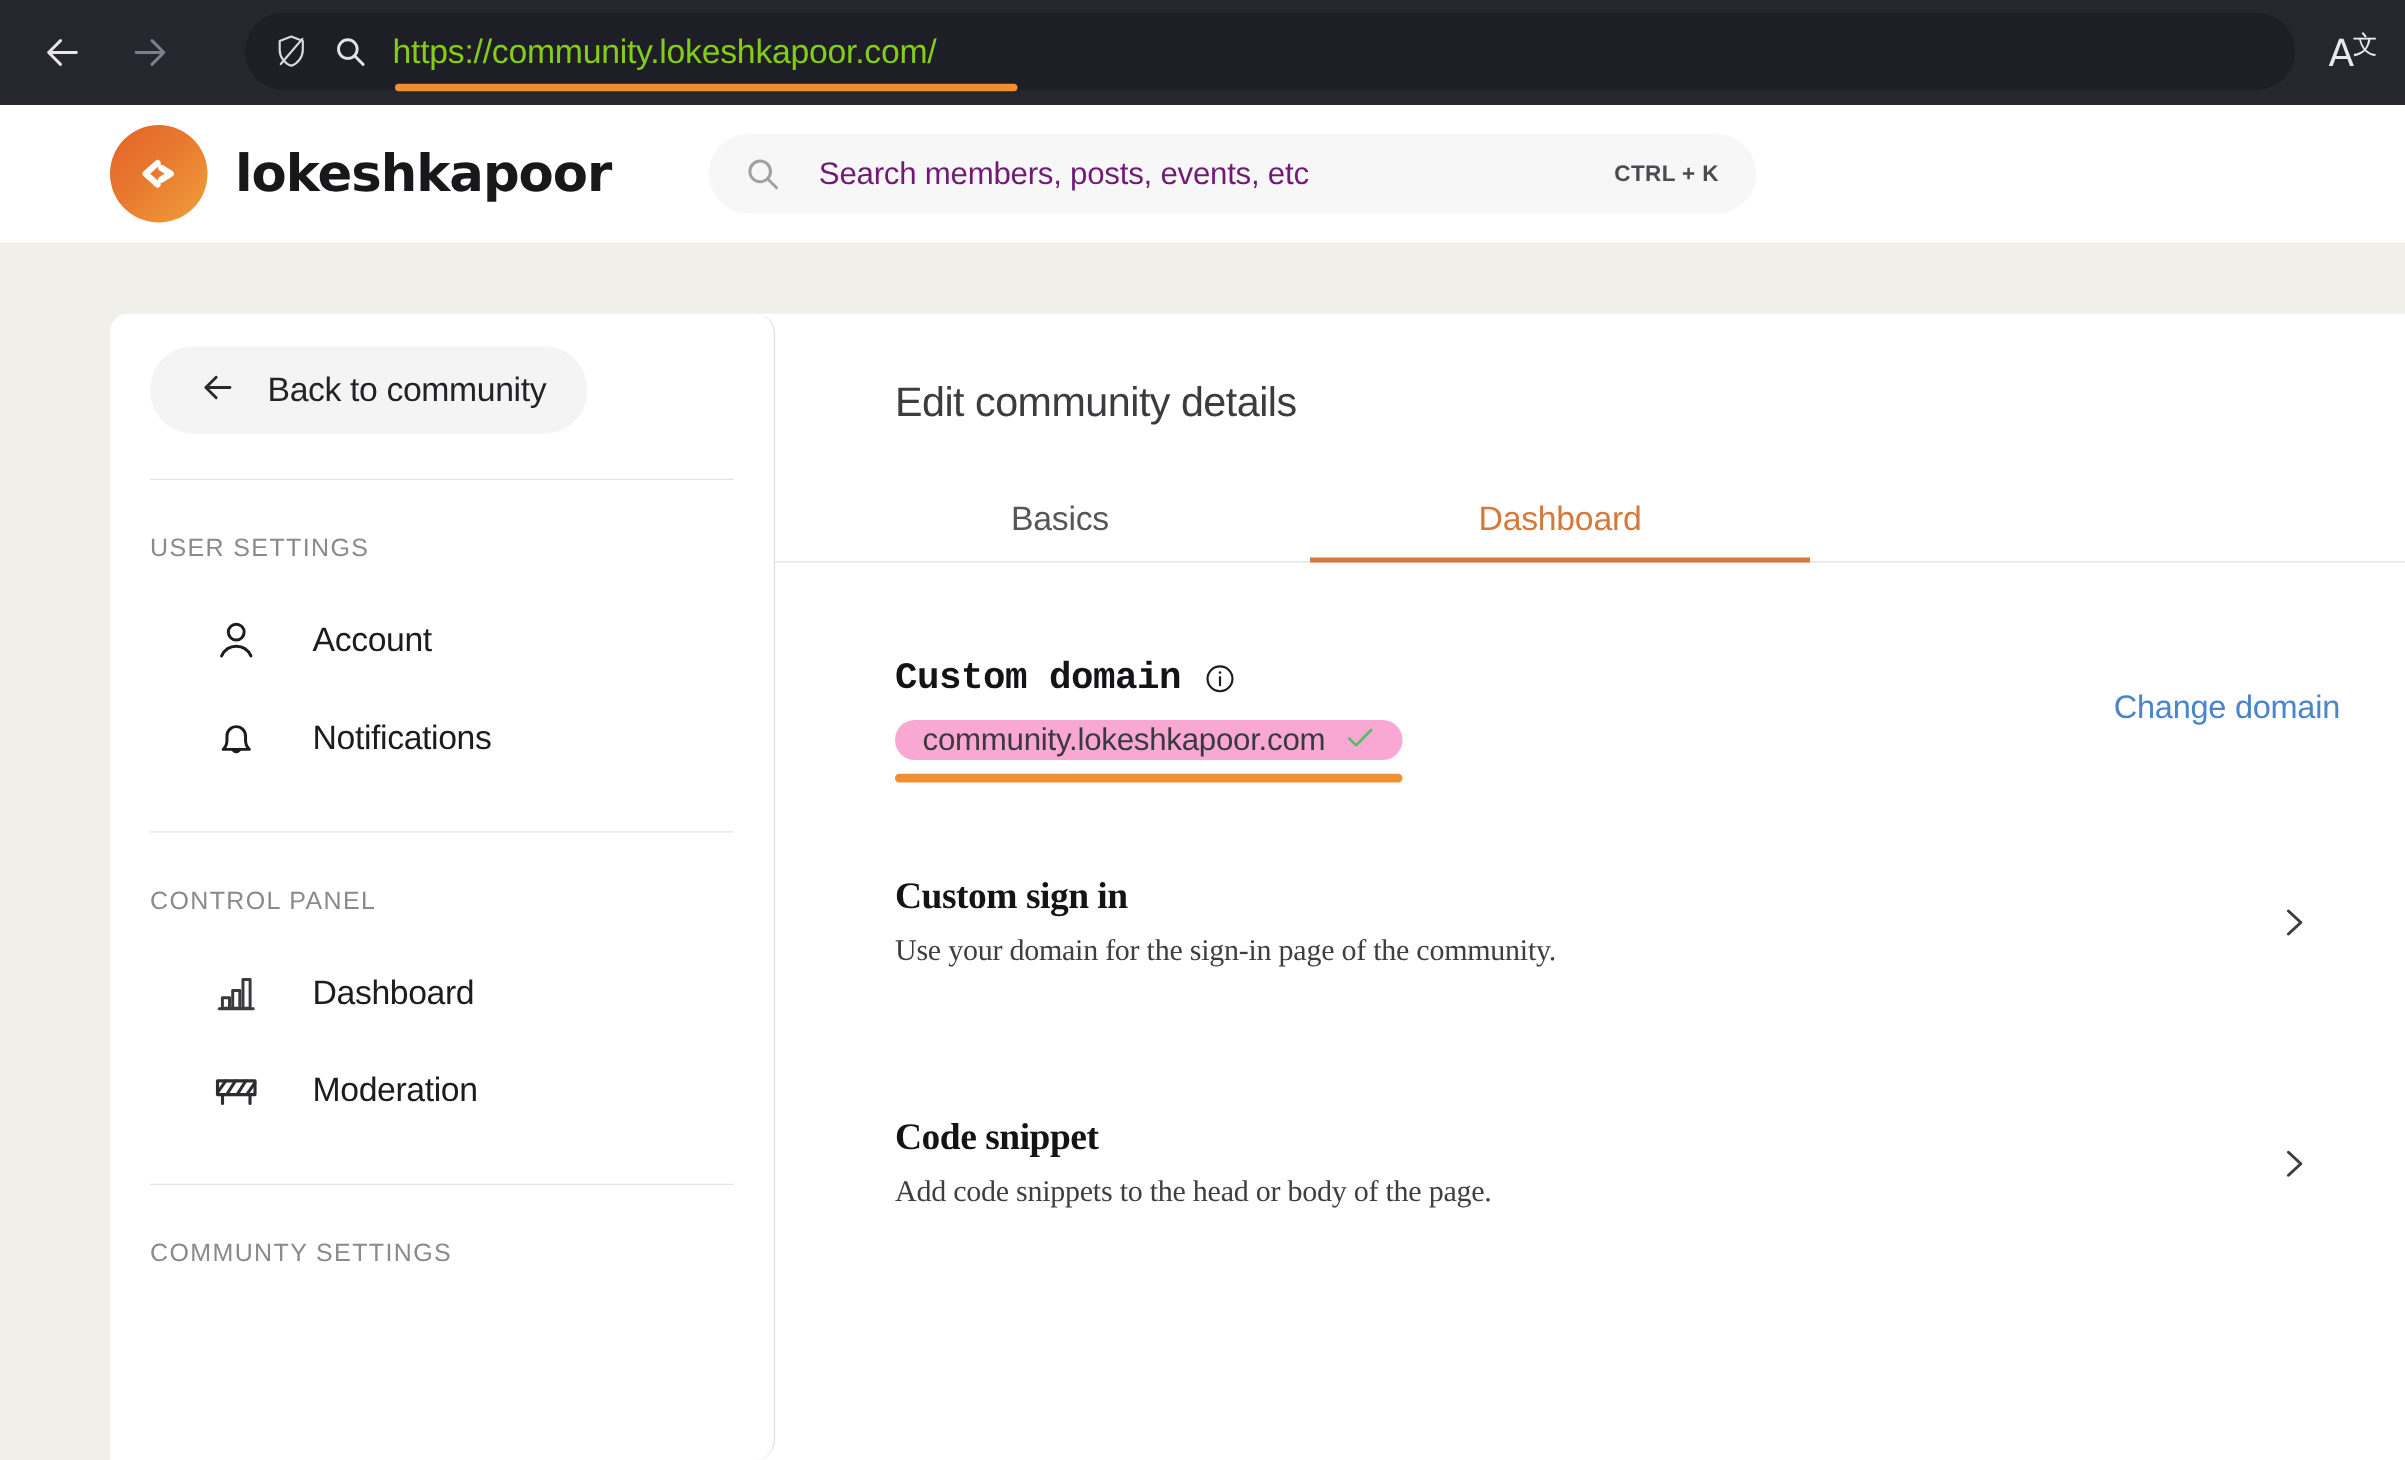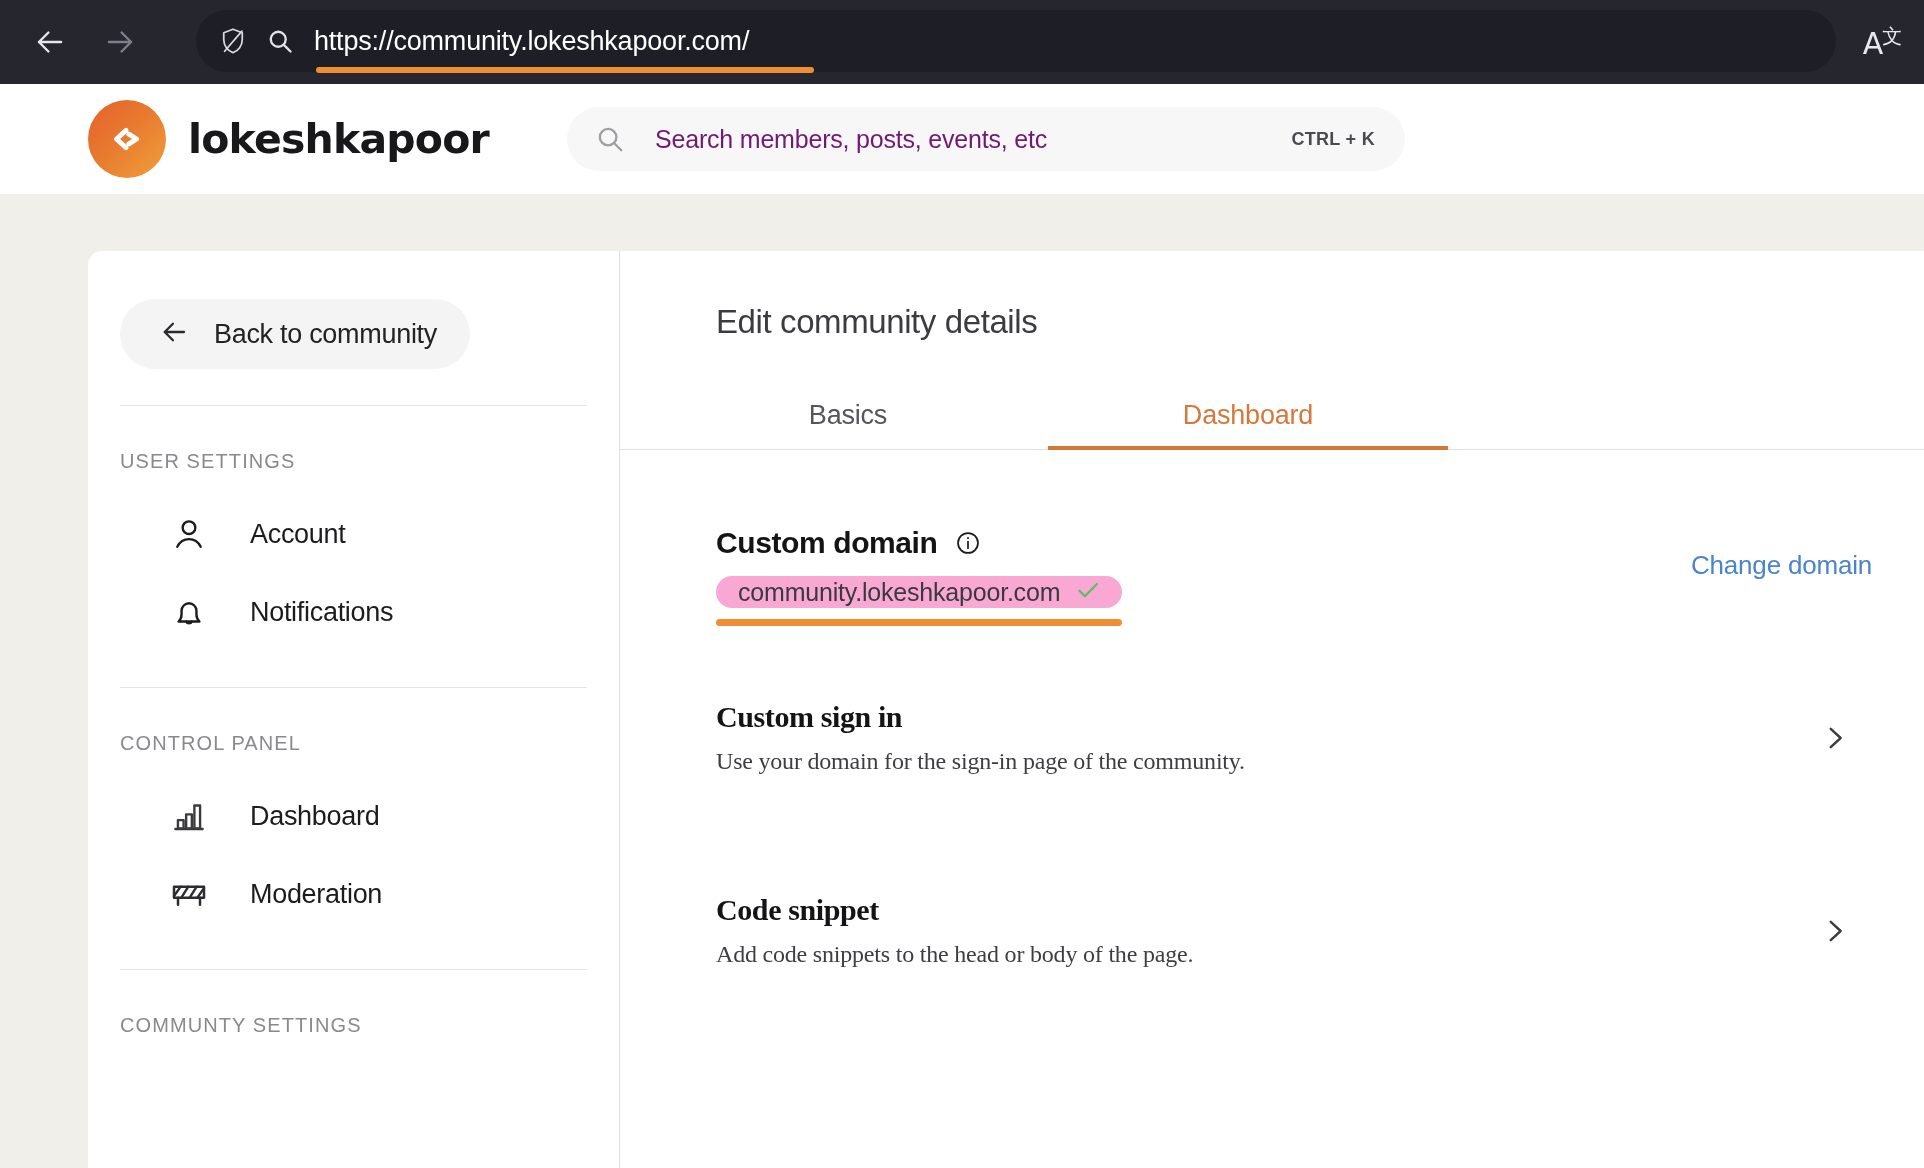--- a/index.html
+++ b/index.html
@@ -40,21 +40,21 @@
     border-radius: 31px;
     display: flex;
     align-items: center;
     padding-left: 16px;
   }
   .omni-shield { width: 42px; height: 42px; display: flex; align-items: center; justify-content: center; flex: 0 0 auto; }
   .omni-search { width: 44px; height: 42px; display: flex; align-items: center; justify-content: center; flex: 0 0 auto; margin-left: 4px; }
   .omni-url-wrap { position: relative; margin-left: 12px; }
   .omni-url {
     font-size: 27px;
-    color: #ffffff;
+    color: #84cc16;
     letter-spacing: -0.2px;
     white-space: nowrap;
     line-height: 36px;
   }
   .omni-url-underline {
     position: absolute;
     left: 2px;
     bottom: -14px;
     width: 498px;
     height: 6px;
@@ -140,21 +140,22 @@
     background: #ffffff;
     border-top-left-radius: 14px;
     display: flex;
   }
 
   
   .sidebar {
     width: 532px;
     flex: 0 0 532px;
     border-right: 1px solid #dfdfdf;
-    padding-top: 48px;
+    padding-top: 26px;
+    border-radius: 16px;
   }
   .back-btn {
     margin-left: 32px;
     width: 350px;
     height: 70px;
     background: #f4f4f4;
     border-radius: 35px;
     display: flex;
     align-items: center;
     padding-left: 38px;
@@ -215,20 +216,21 @@
     left: 0; right: 0; bottom: -1px;
     height: 4px;
     background: #d4793b;
   }
 
   .section-domain { padding: 76px 0 0 96px; position: relative; }
   .domain-head {
     display: flex;
     align-items: center;
     gap: 18px;
+    font-family: Liberation Mono, monospace;
   }
   .domain-title {
     font-size: 30px;
     font-weight: bold;
     color: #141417;
     letter-spacing: -0.4px;
   }
   .info-icon { width: 26px; height: 26px; display: block; }
   .domain-pill-wrap { position: relative; display: inline-block; margin-top: 16px; }
   .domain-pill {

